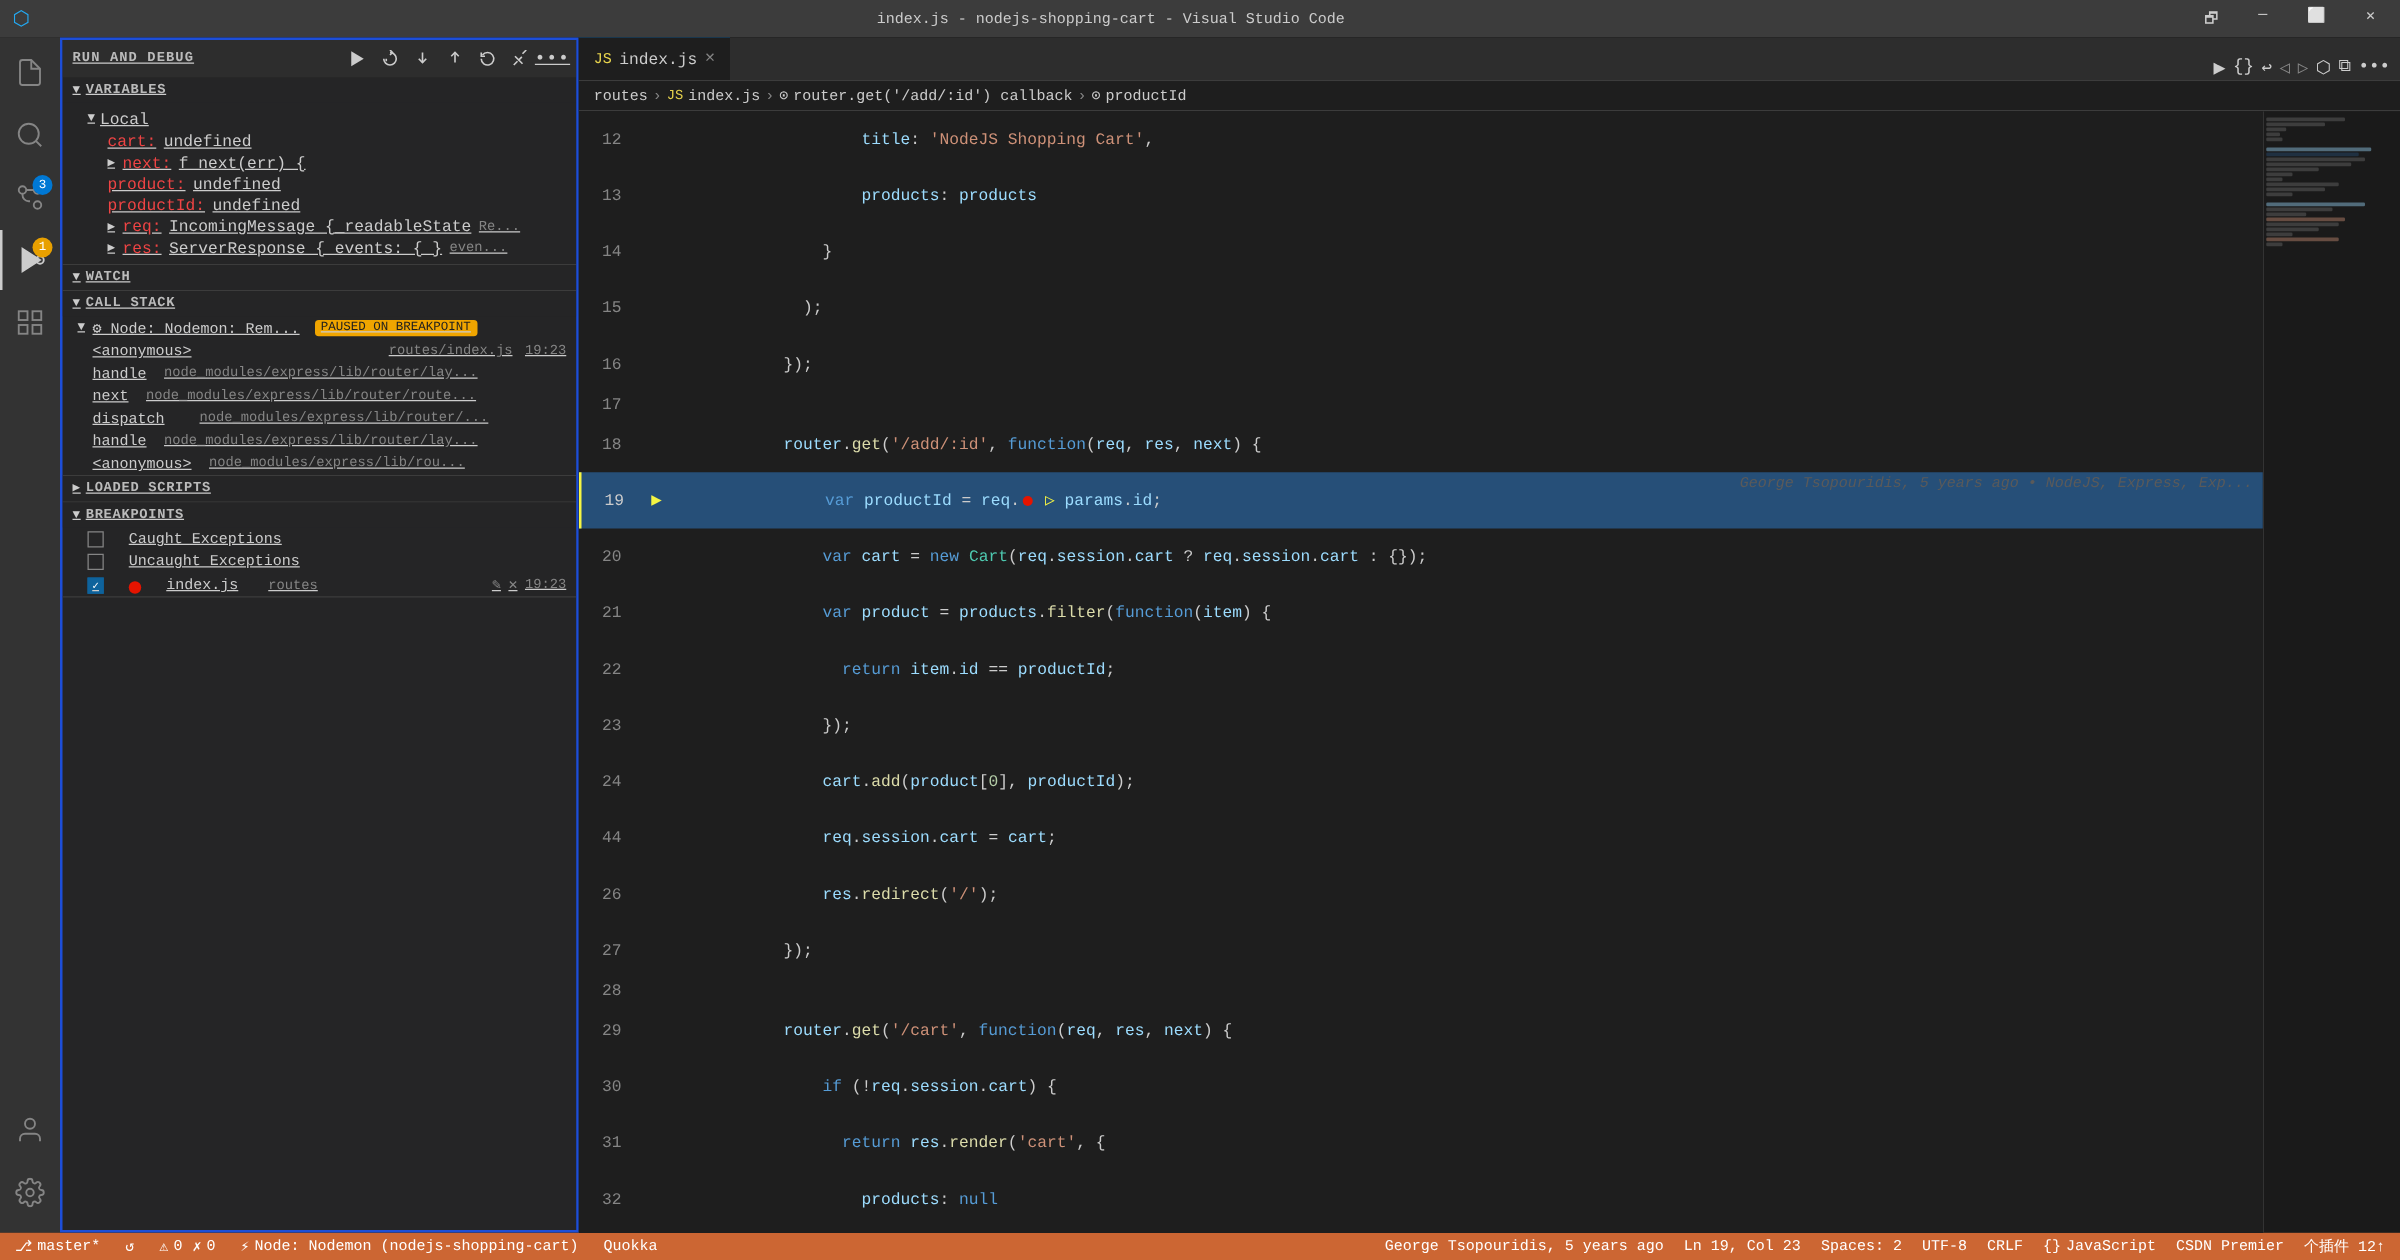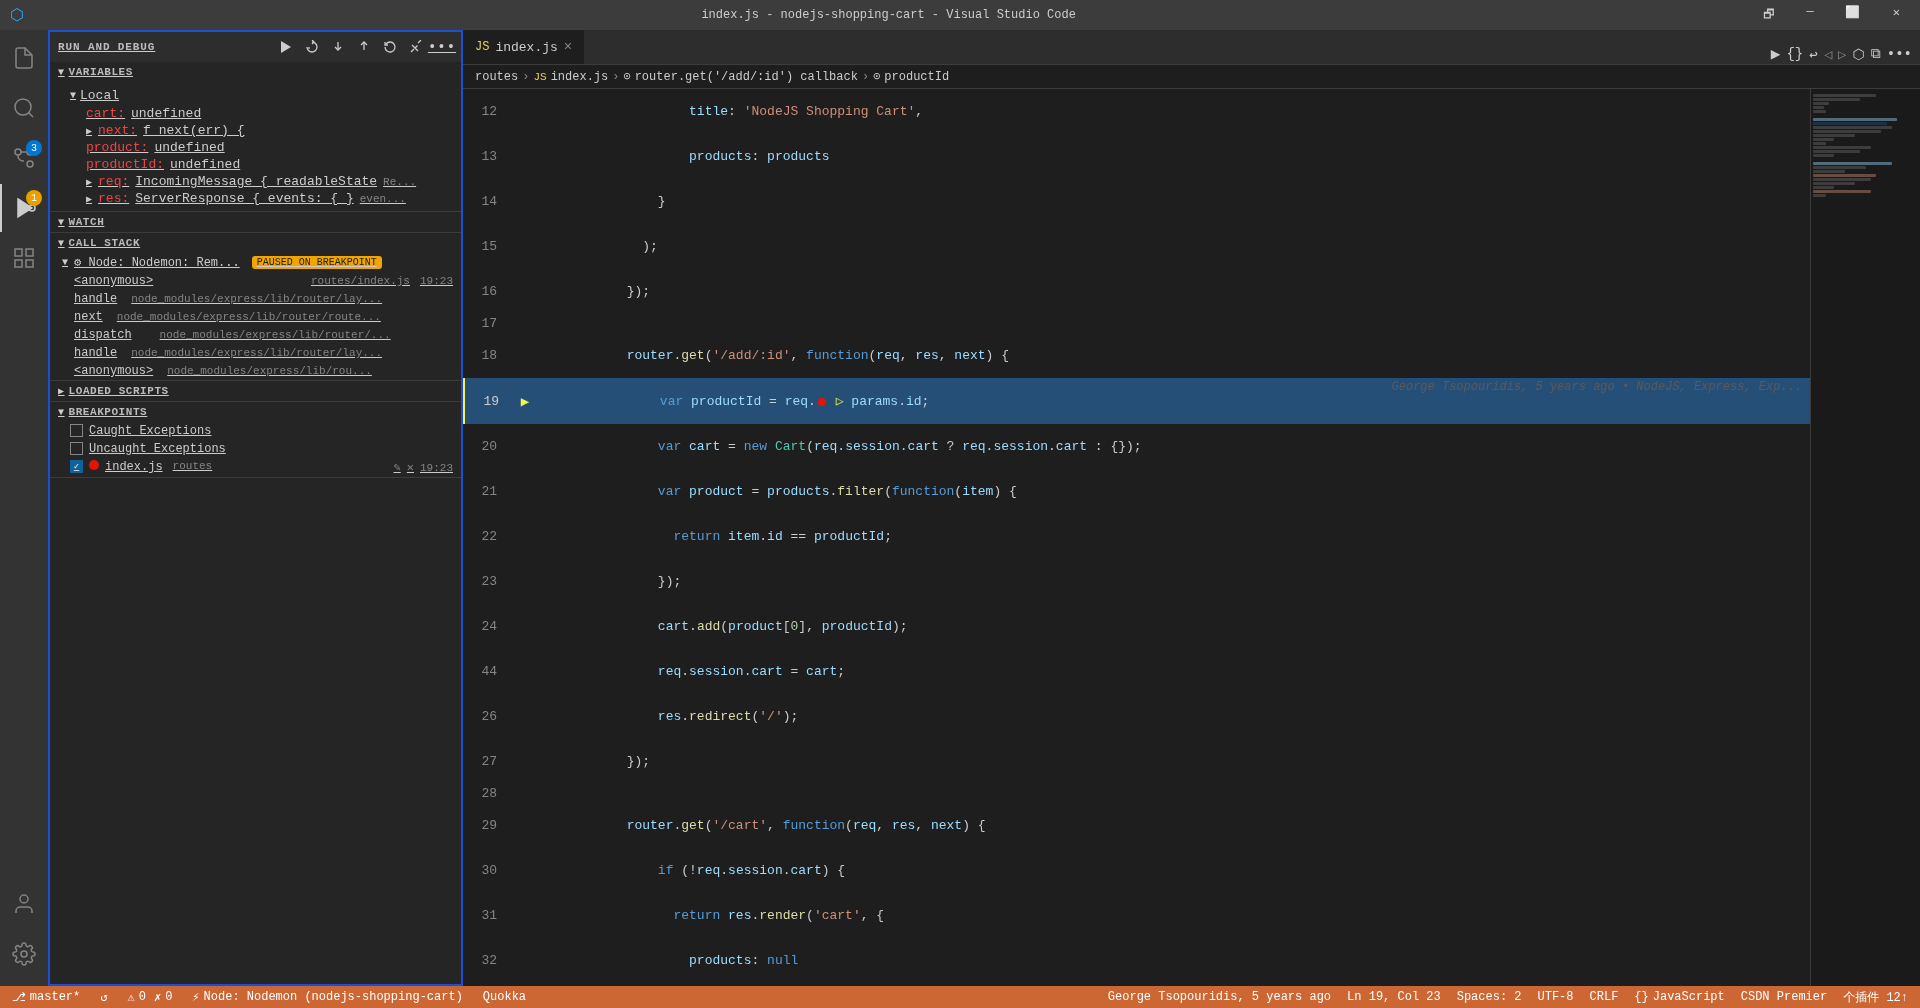--- a/index.html
+++ b/index.html
@@ -199,22 +199,22 @@
       font-size: 12px;
       display: flex;
       align-items: center;
       gap: 6px;
       cursor: pointer;
     }
     .breakpoint-item {
       padding: 2px 8px 2px 20px;
       font-size: 12px;
       display: flex;
-      align-items: flex-start;
-      gap: 6px;
+      align-items: flex-end;
+      gap: 20px;
     }
     .bp-checkbox {
       width: 13px;
       height: 13px;
       border: 1px solid #858585;
       background: transparent;
       display: flex;
       align-items: center;
       justify-content: center;
       flex-shrink: 0;

